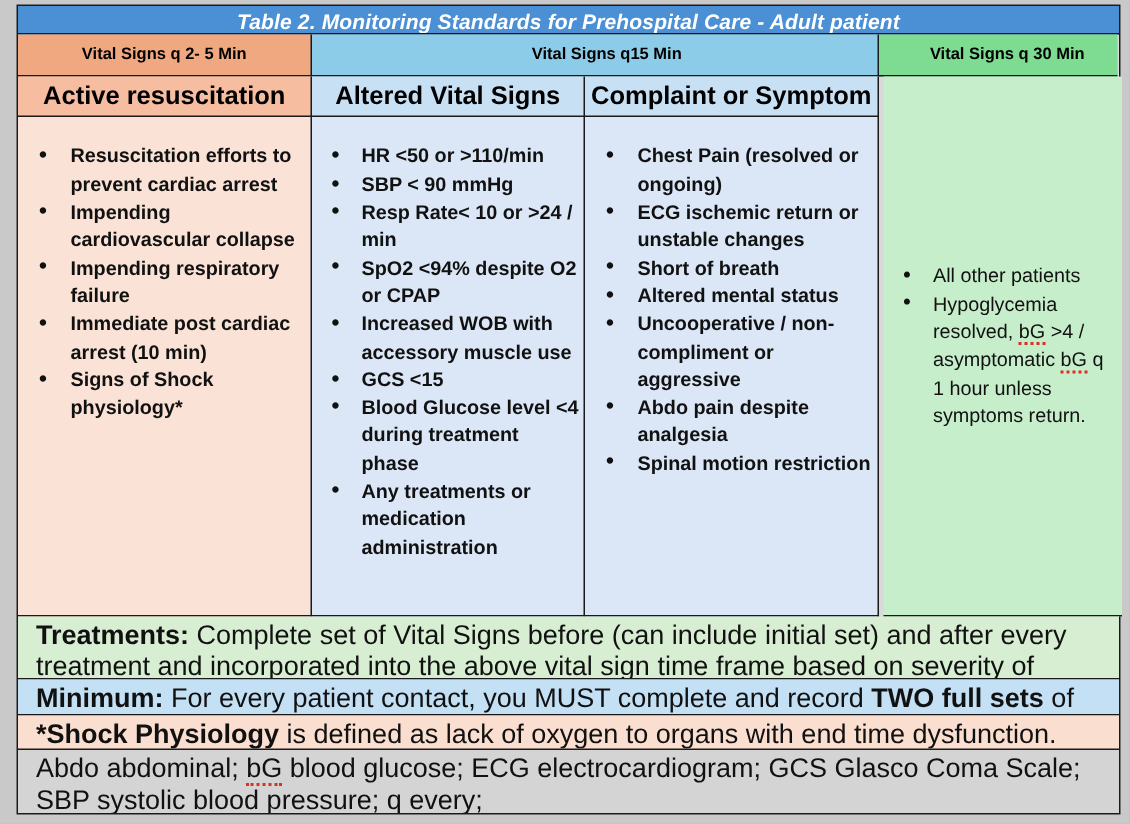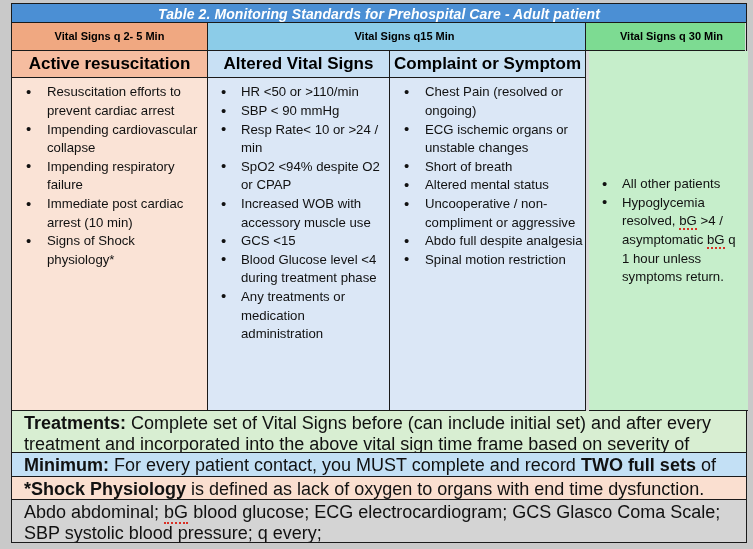--- a/index.html
+++ b/index.html
@@ -105,21 +105,22 @@
   .sh-blue   { background: #c8e0f4; }
 
   
   .body-row { height: 333px; }
 
   .bc {
     box-sizing: border-box;
     border-right: 1.5px solid #1a1a1a;
     border-bottom: 1.5px solid #1a1a1a;
     overflow: hidden;
-    padding: 5px 2px 2px 2px;
+    padding: 17px 2px 2px 2px;
+    font-weight: bold;
   }
   .bc-orange { background: #fae3d6; }
   .bc-blue   { background: #dbe7f6; }
 
   
   .green-merged {
     width: 159px;
     flex: 0 0 159px;
     box-sizing: border-box;
     background: #c6eecb;
@@ -218,25 +219,25 @@
               <li>Increased WOB with accessory muscle use</li>
               <li>GCS &lt;15</li>
               <li>Blood Glucose level &lt;4 during treatment phase</li>
               <li>Any treatments or medication administration</li>
             </ul>
           </div>
 
           <div class="bc bc-blue col-3">
             <ul class="bl">
               <li>Chest Pain (resolved or ongoing)</li>
-              <li>ECG ischemic organs or unstable changes</li>
+              <li>ECG ischemic return or unstable changes</li>
               <li>Short of breath</li>
               <li>Altered mental status</li>
               <li>Uncooperative / non-compliment or aggressive</li>
-              <li>Abdo full despite analgesia</li>
+              <li>Abdo pain despite analgesia</li>
               <li>Spinal motion restriction</li>
             </ul>
           </div>
         </div>
       </div>
 
       <div class="green-merged">
         <ul class="bl tight">
           <li>All other patients</li>
           <li><span>Hypoglycemia resolved, </span><span class="spell">bG</span><span> &gt;4 / asymptomatic </span><span class="spell">bG</span><span> q 1 hour unless symptoms return.</span></li>

